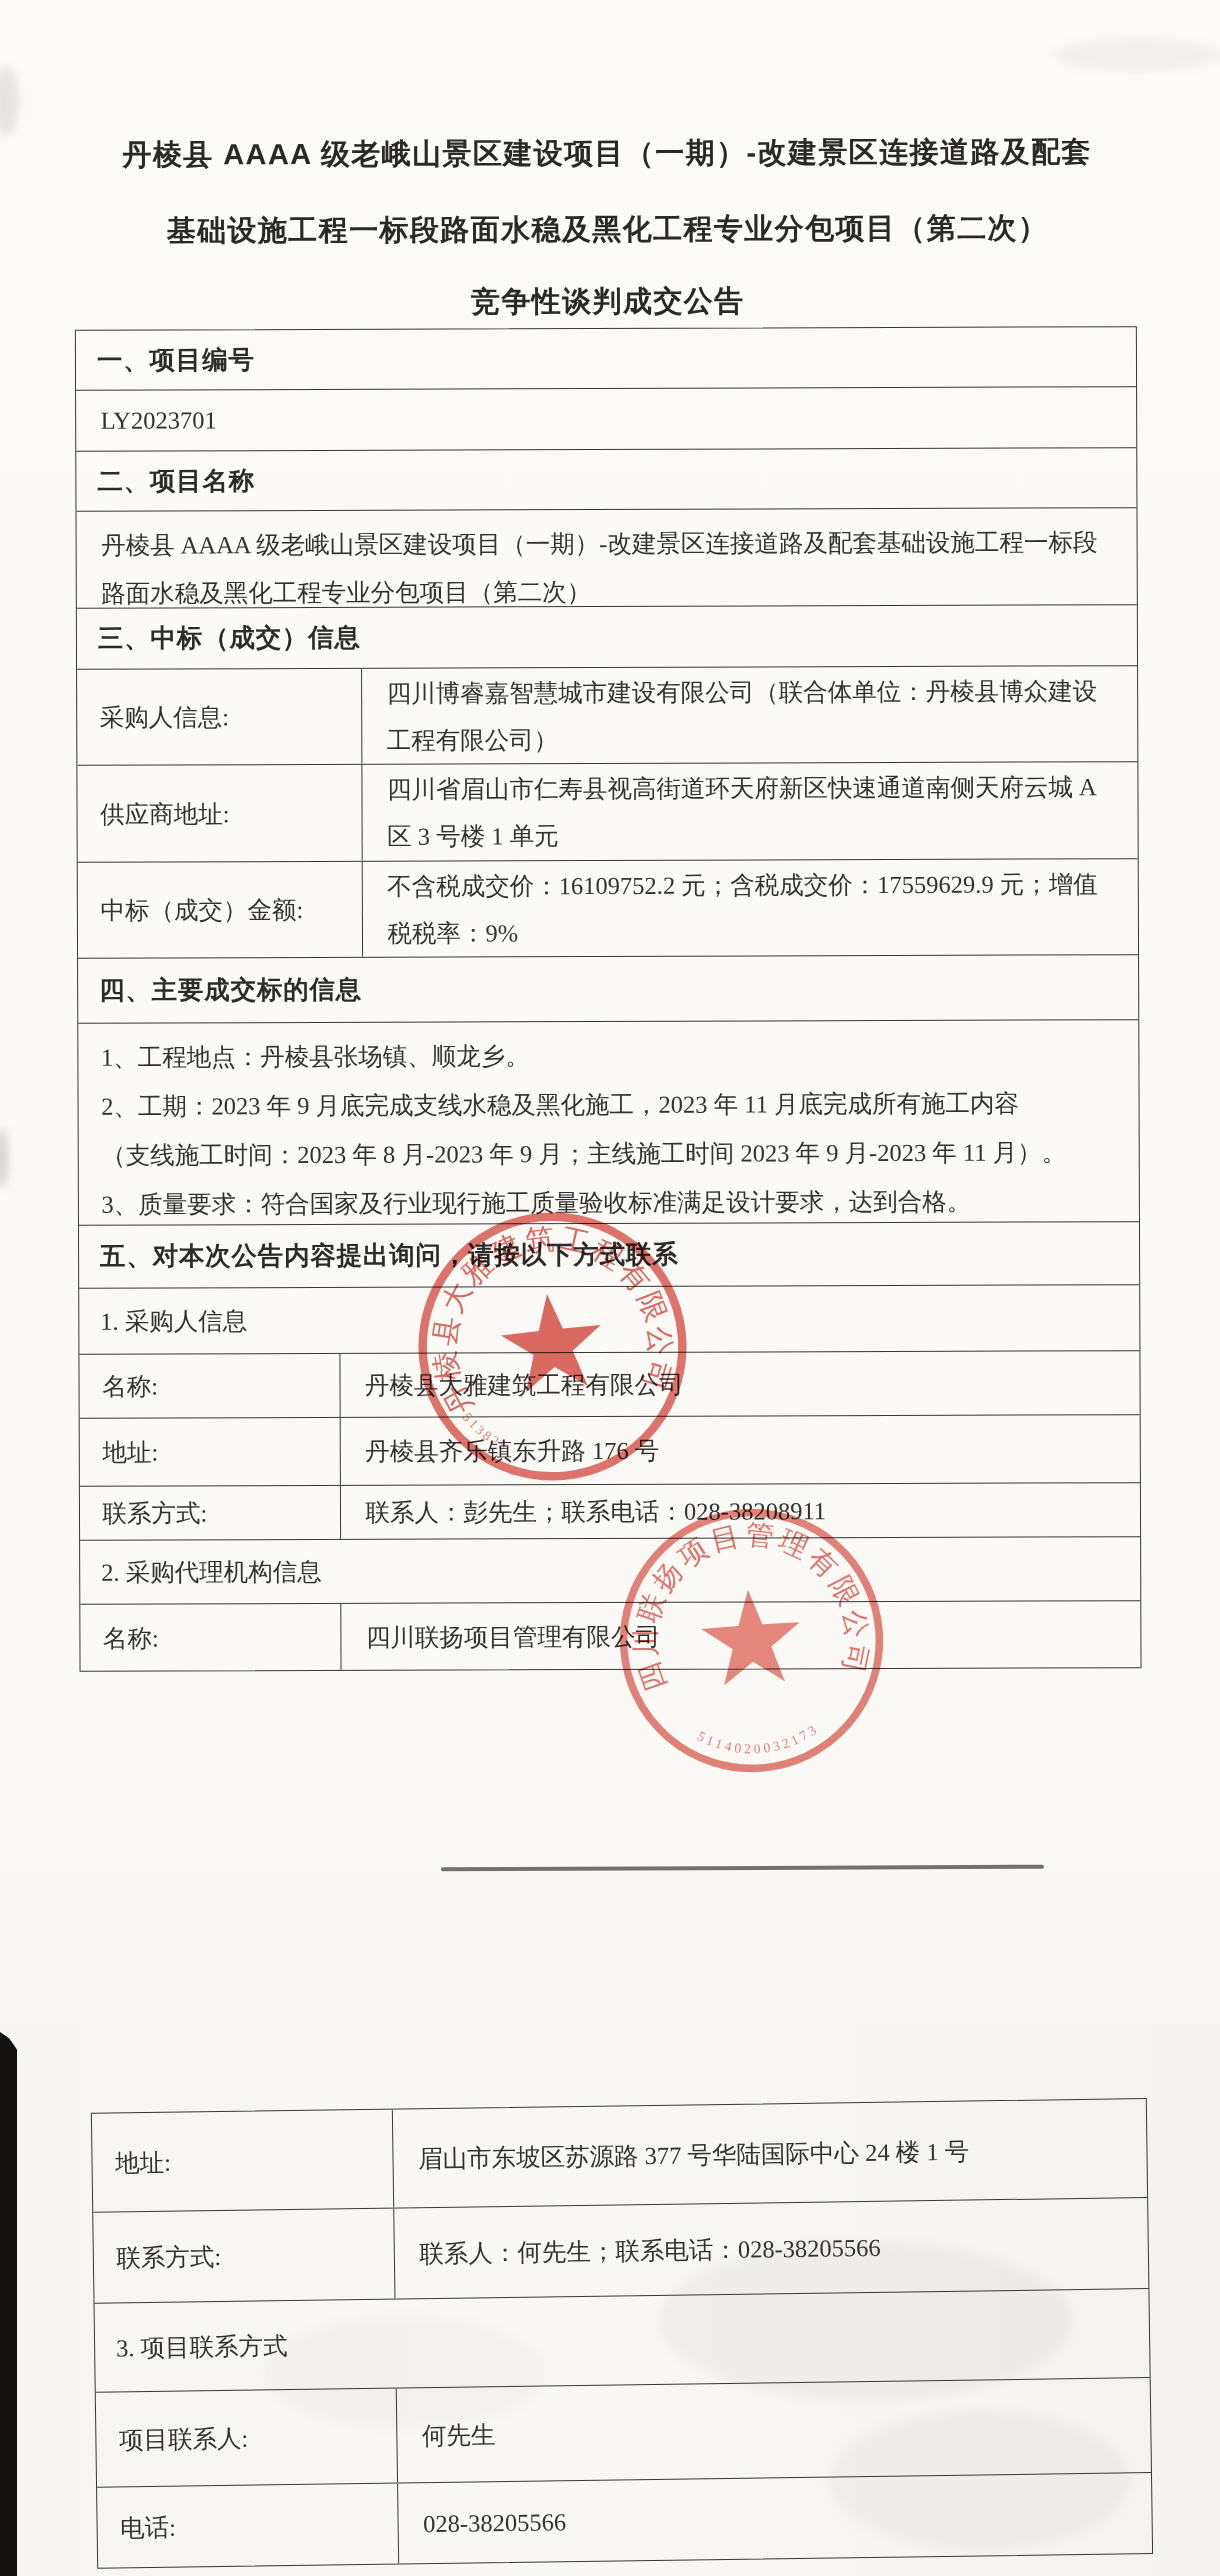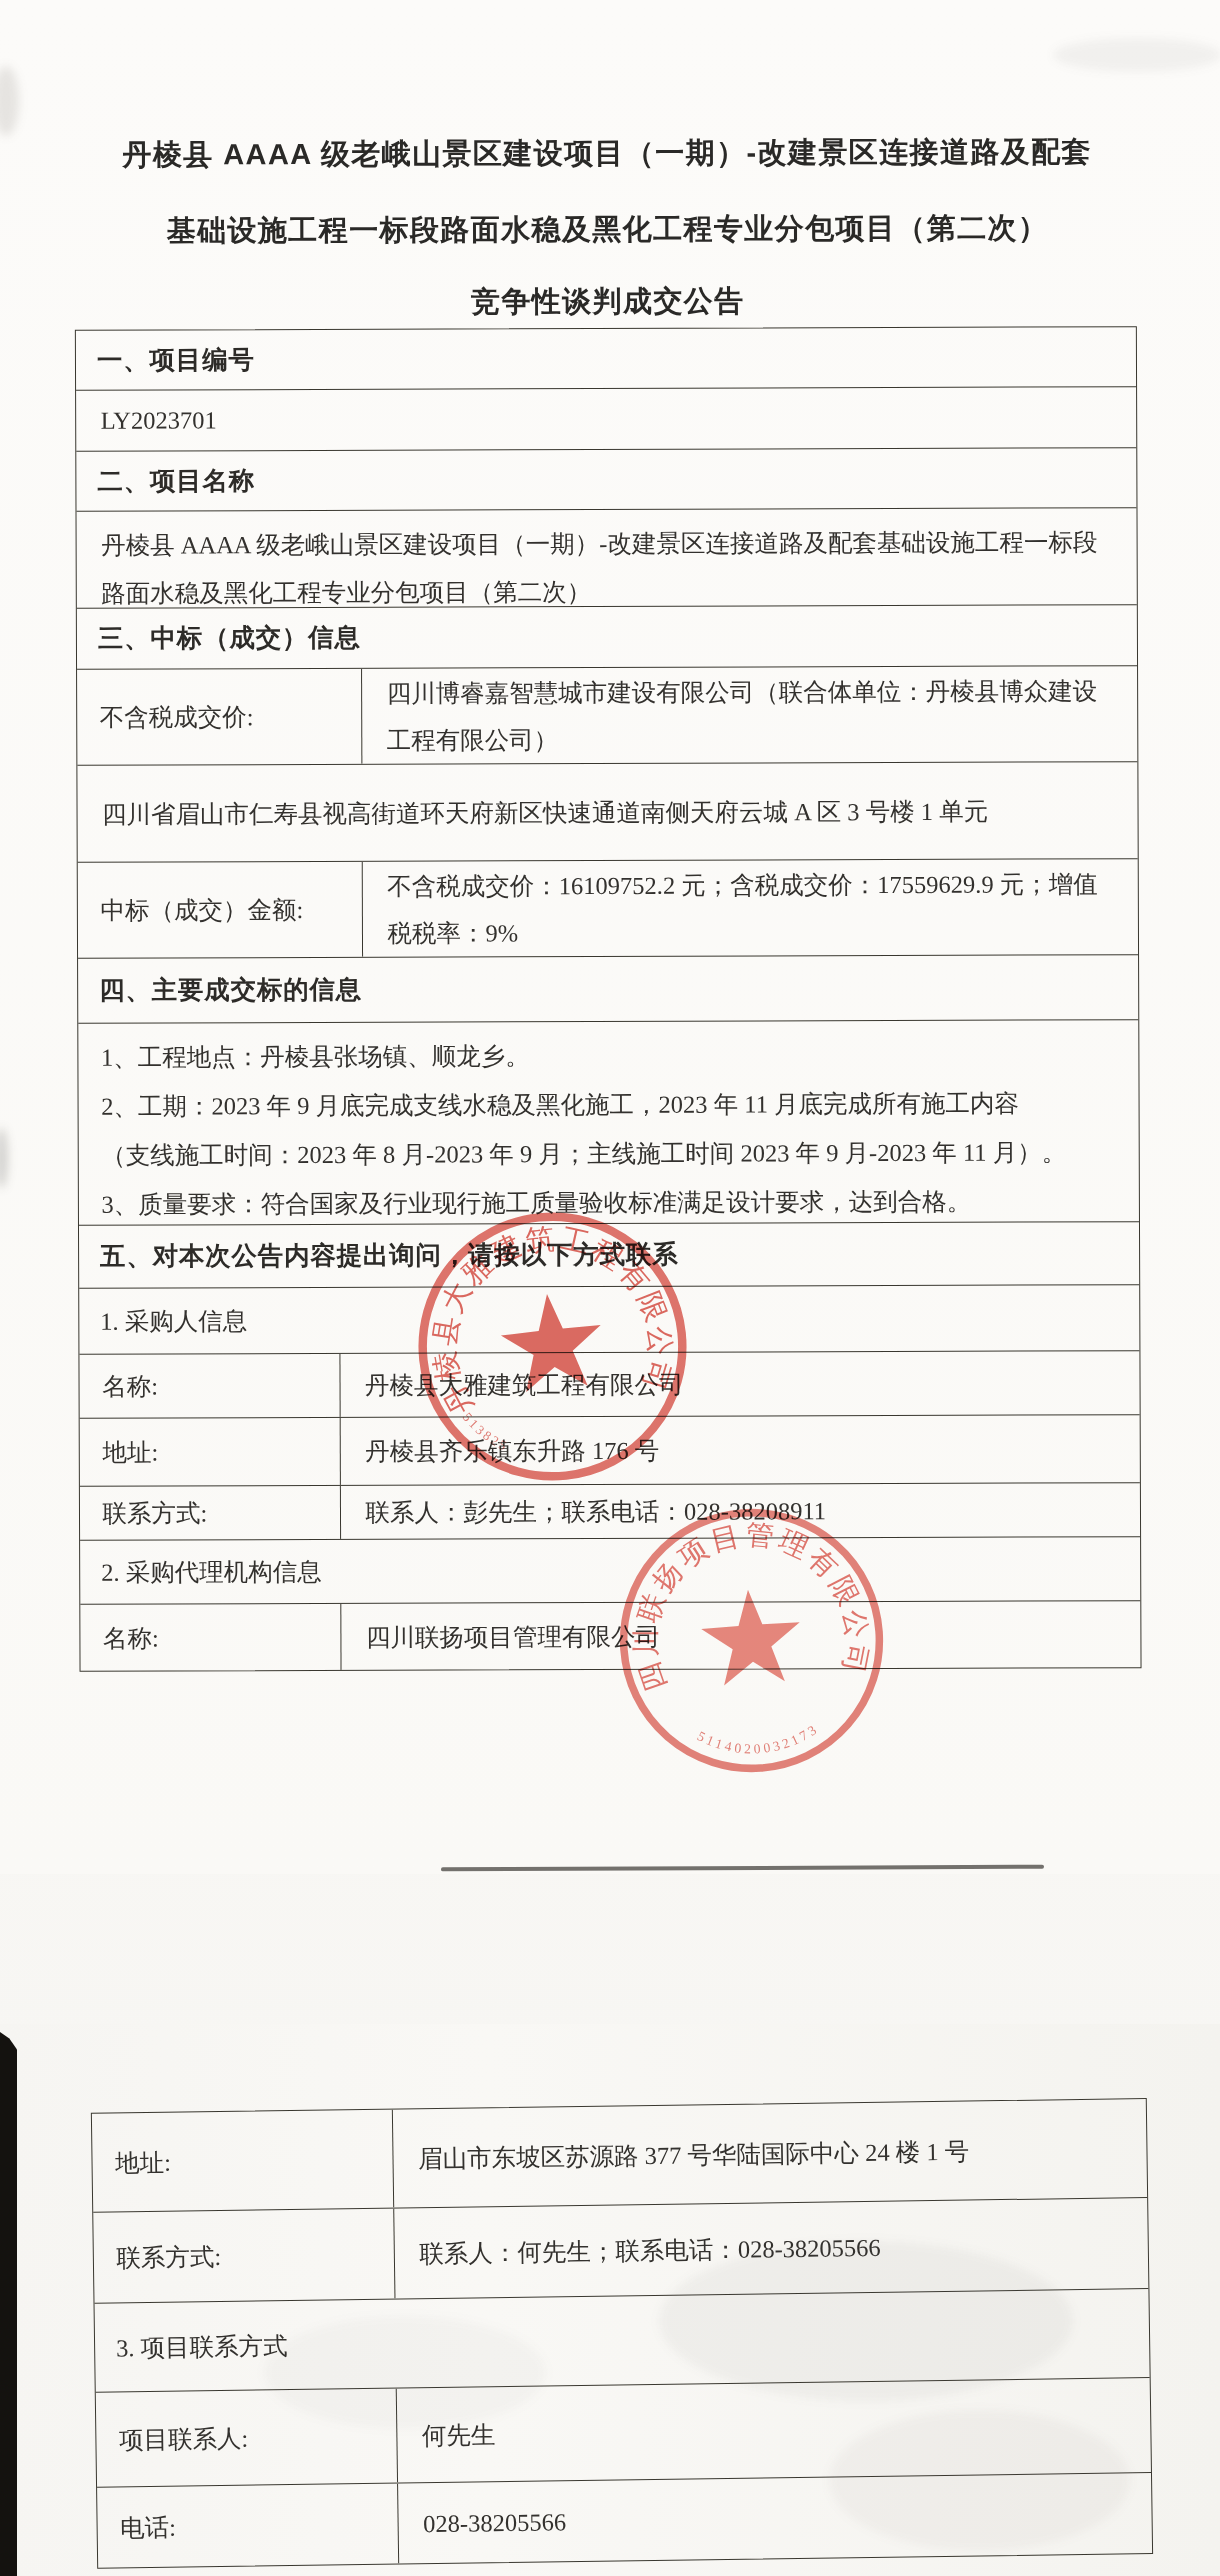--- a/index.html
+++ b/index.html
@@ -84,24 +84,25 @@
 
     <div class="t1">
       <div class="row hr h64">一、项目编号</div>
       <div class="row vr h65">LY2023701</div>
 
       <div class="row hr h64">二、项目名称</div>
       <div class="row blk h103">丹棱县 AAAA 级老峨山景区建设项目（一期）-改建景区连接道路及配套基础设施工程一标段路面水稳及黑化工程专业分包项目（第二次）</div>
 
       <div class="row hr h65">三、中标（成交）信息</div>
       <div class="row two h102">
-        <div class="lbl w303">不含税成交价:</div>
+        <div class="lbl w303">采购人信息:</div>
         <div class="val">四川博睿嘉智慧城市建设有限公司（联合体单位：丹棱县博众建设工程有限公司）</div>
       </div>
       <div class="row two h103">
+        <div class="lbl w303">供应商地址:</div>
         <div class="val">四川省眉山市仁寿县视高街道环天府新区快速通道南侧天府云城 A 区 3 号楼 1 单元</div>
       </div>
       <div class="row two h102">
         <div class="lbl w303">中标（成交）金额:</div>
         <div class="val">不含税成交价：16109752.2 元；含税成交价：17559629.9 元；增值税税率：9%</div>
       </div>
 
       <div class="row hr h69">四、主要成交标的信息</div>
       <div class="row sec4 h215">
         <div class="ln">1、工程地点：丹棱县张场镇、顺龙乡。</div>

